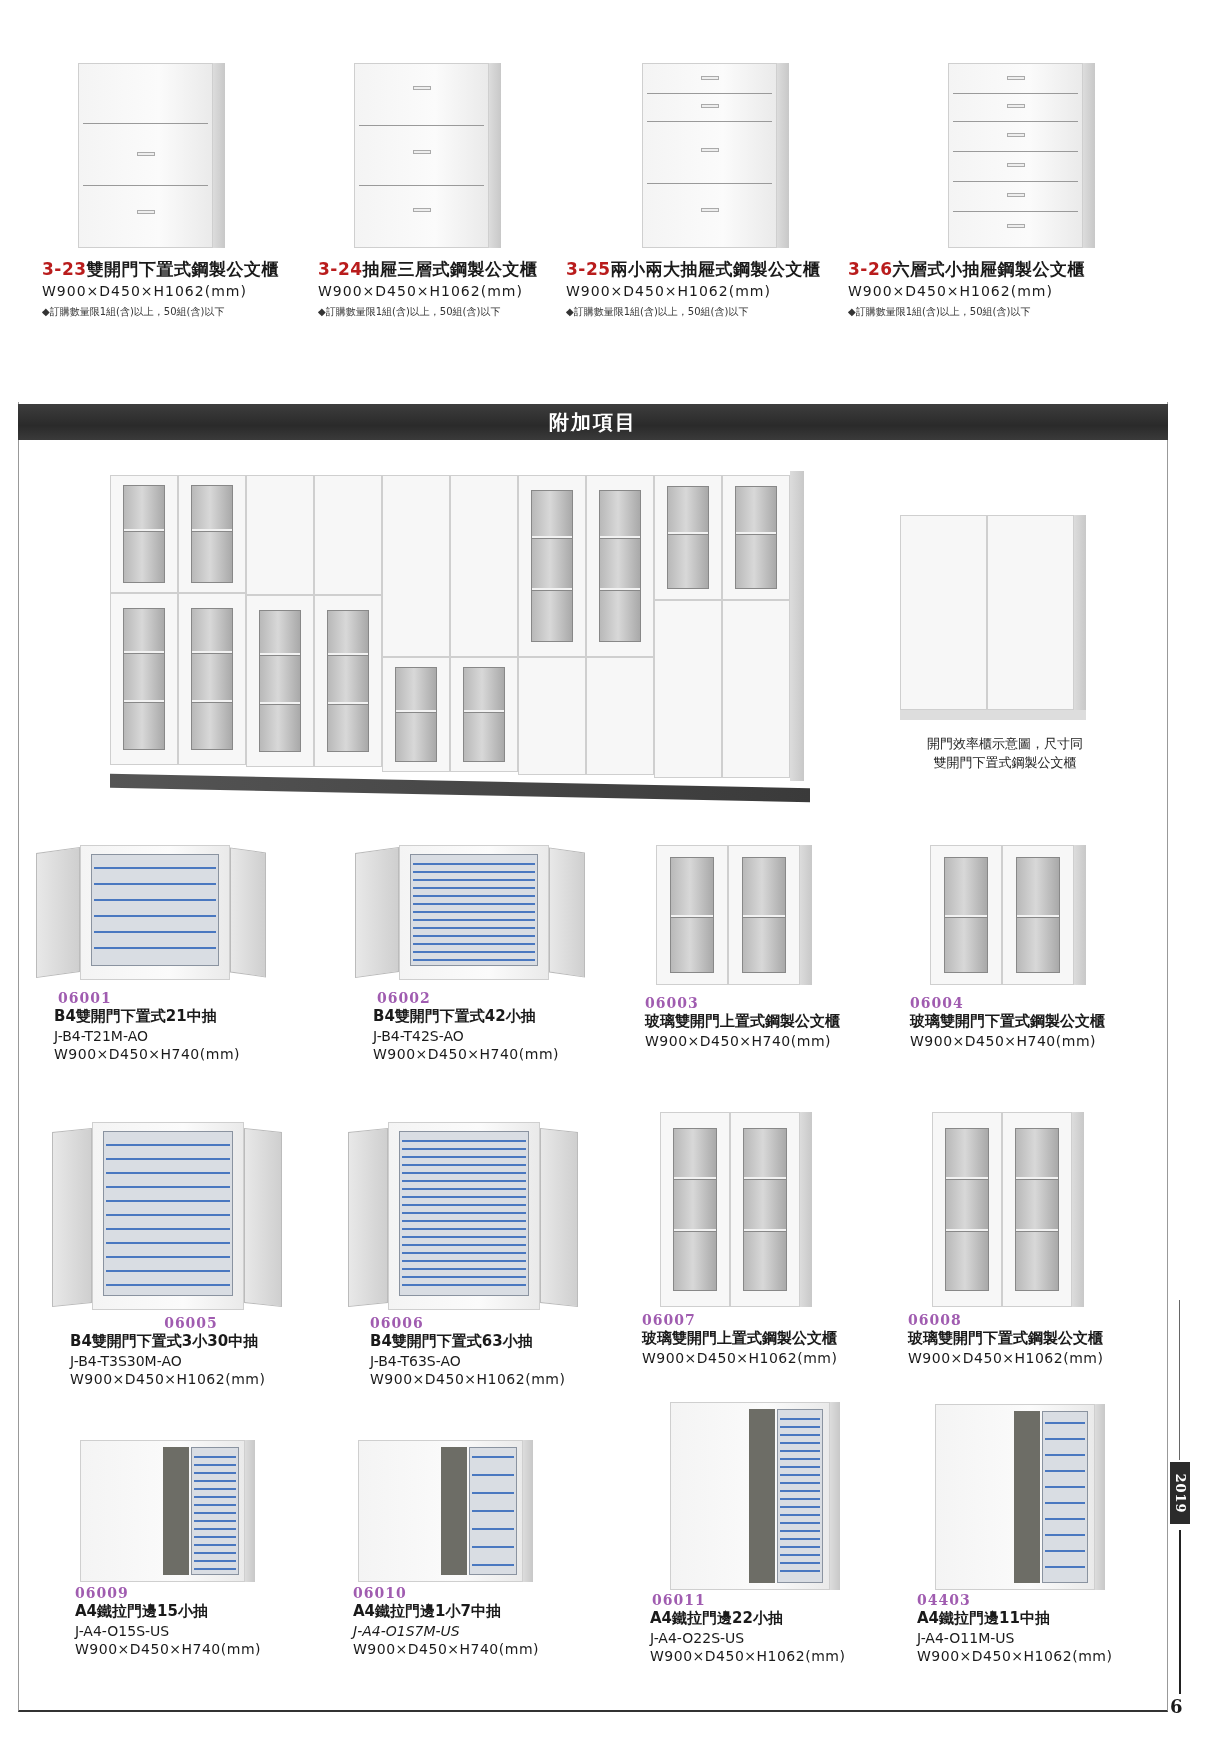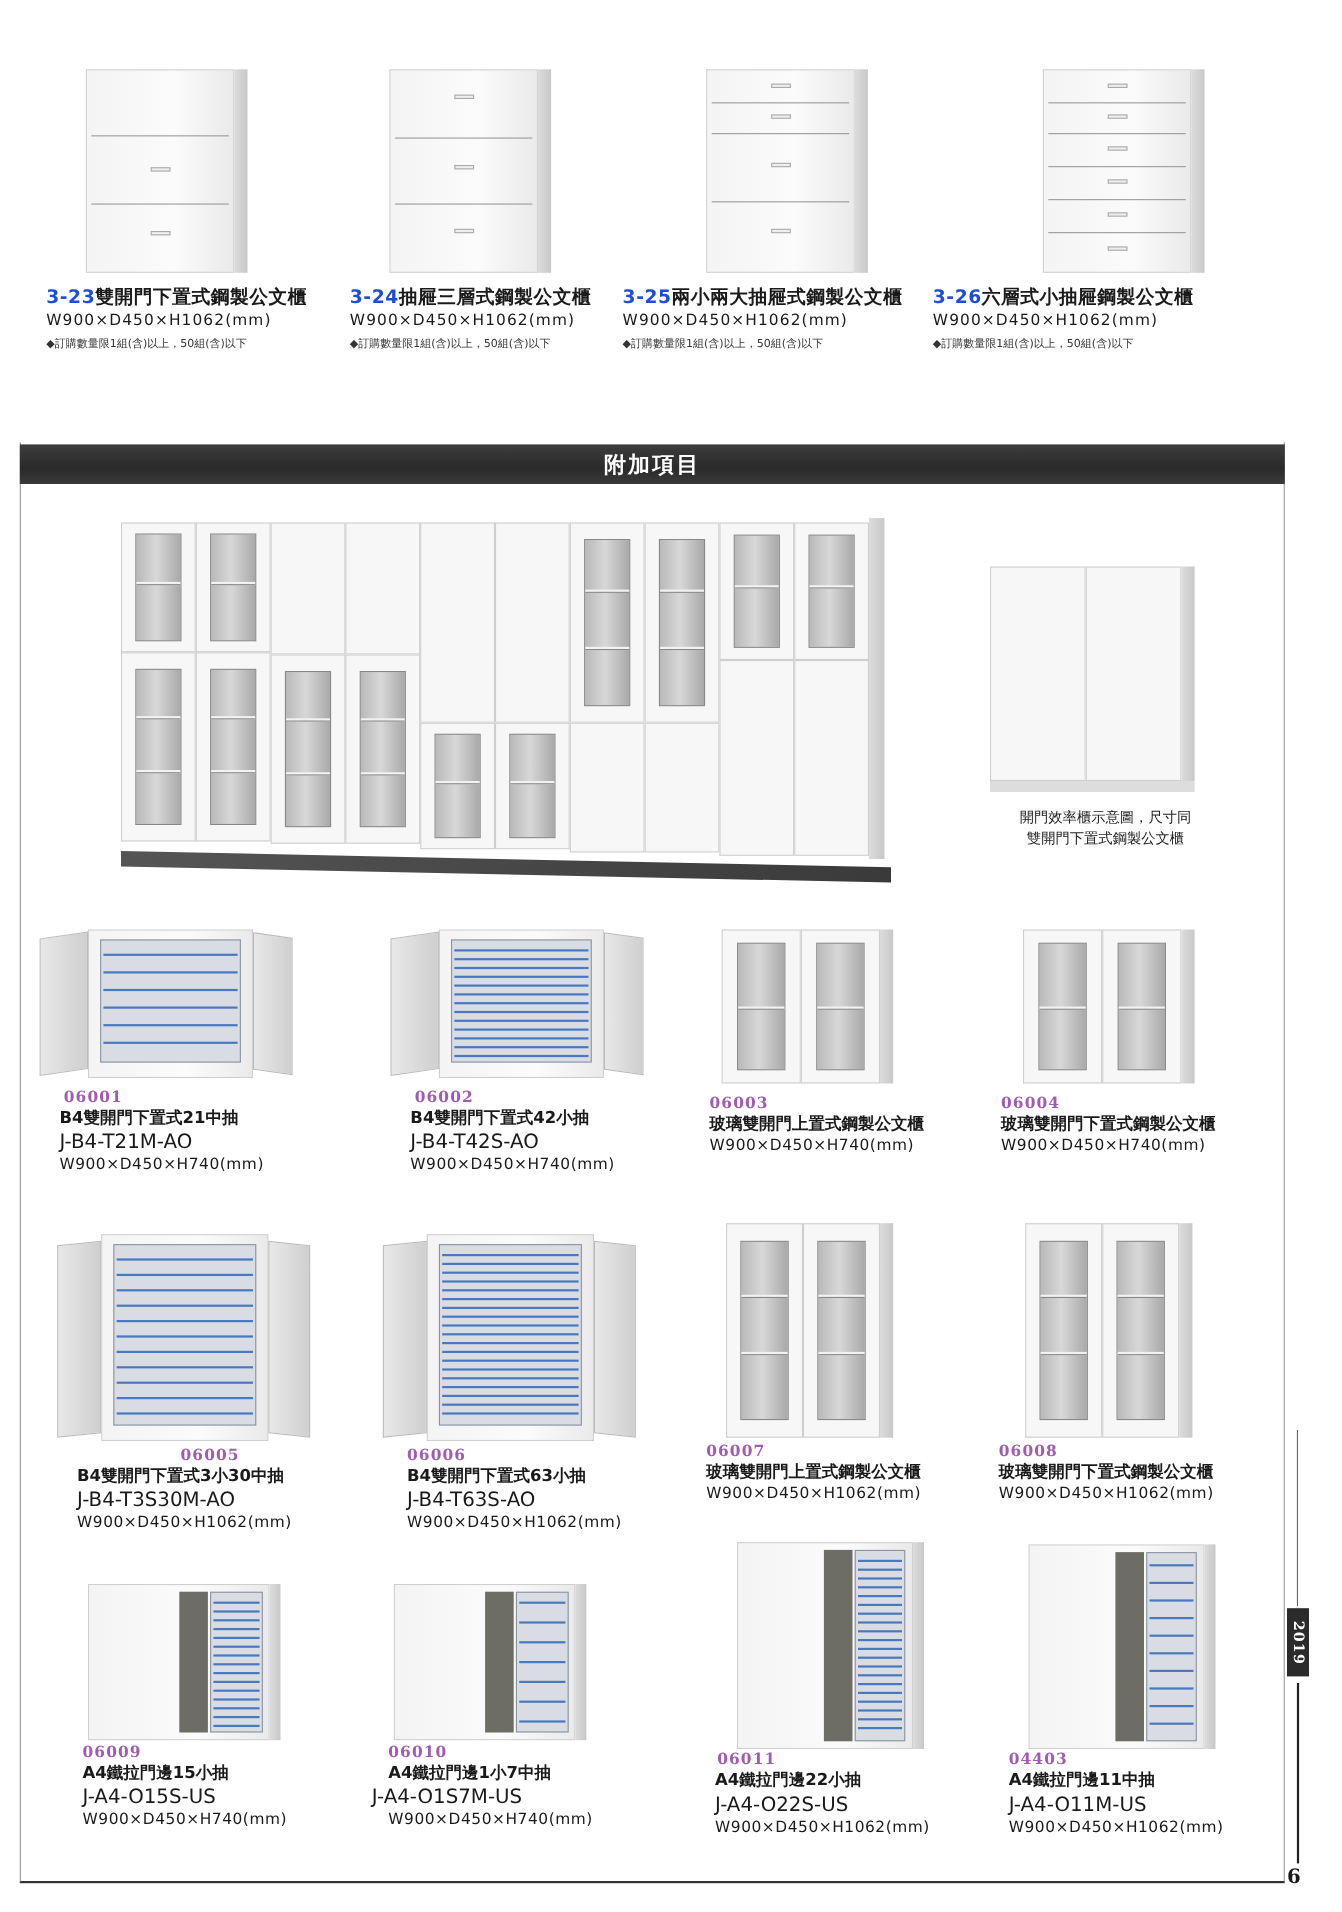--- a/index.html
+++ b/index.html
@@ -7,21 +7,21 @@
     body { position: relative; font-family: "DejaVu Sans", "Liberation Sans", sans-serif; color: #1a1a1a; }
 
     
     .top-item { position: absolute; top: 55px; width: 270px; }
     .top-item .pic { position: relative; margin-left: 36px; width: 150px; height: 195px; }
     .cab { position: absolute; background: linear-gradient(90deg, #f4f4f4 0%, #fbfbfb 60%, #eaeaea 100%); border: 1px solid #cfcfcf; }
     .cab-side { position: absolute; background: linear-gradient(90deg, #dcdcdc, #c8c8c8); }
     .drawer { position: absolute; left: 4px; right: 4px; border-bottom: 1px solid #9a9a9a; }
     .handle { position: absolute; left: 50%; width: 18px; height: 4px; margin-left: -9px; border: 1px solid #aaa; background: #eee; }
     .top-title { margin-top: 8px; font-size: 17px; font-weight: bold; white-space: nowrap; letter-spacing: 0.5px; }
-    .top-title .code { color: #1d4ed8; }
+    .top-title .code { color: #b91c1c; }
     .top-dim { font-size: 14px; margin-top: 2px; white-space: nowrap; letter-spacing: 1px; }
     .top-note { font-size: 10px; margin-top: 6px; color: #333; white-space: nowrap; }
 
     
     .section { position: absolute; left: 18px; top: 402px; width: 1150px; height: 1310px; border-left: 1px solid #999; border-right: 1px solid #999; border-bottom: 2px solid #333; }
     .banner { position: absolute; left: 18px; top: 404px; width: 1150px; height: 36px; background: linear-gradient(180deg, #3d3d3d, #2a2a2a 60%, #3a3a3a); display: flex; align-items: center; justify-content: center; }
     .banner span { color: #ffffff; font-size: 20px; font-weight: bold; letter-spacing: 2px; }
 
     
     .wall { position: absolute; left: 110px; top: 475px; width: 700px; height: 320px; }
@@ -31,21 +31,21 @@
     .shelf { position: absolute; left: 0; right: 0; height: 3px; background: #f2f2f2; border-bottom: 1px solid #888; }
     .side-cab { position: absolute; left: 900px; top: 515px; width: 190px; height: 205px; }
 
     .wall-caption { position: absolute; left: 880px; top: 734px; width: 250px; text-align: center; font-size: 13px; line-height: 19px; color: #222; }
 
     
     .prod { position: absolute; width: 260px; }
     .prod .pic { position: relative; width: 230px; height: 150px; }
     .prod-code { font-family: "DejaVu Serif", "Liberation Serif", serif; font-weight: bold; color: #a05cb0; font-size: 14px; letter-spacing: 1px; }
     .prod-name { font-size: 15px; font-weight: bold; white-space: nowrap; margin-top: 1px; }
-    .prod-model { font-size: 18px; white-space: nowrap; margin-top: 2px; }
+    .prod-model { font-size: 14px; white-space: nowrap; margin-top: 2px; }
     .prod-dim { font-size: 14px; white-space: nowrap; margin-top: 2px; letter-spacing: 0.5px; }
 
     .trays { position: absolute; background: #d9dde3; border: 1px solid #8a93a0; }
     .tray-row { position: absolute; left: 2px; right: 2px; height: 2px; background: #4a78c0; }
     .open-door { position: absolute; background: linear-gradient(90deg, #e8e8e8, #cfcfcf); border: 1px solid #bbb; }
     .interior { position: absolute; background: #6d6d66; }
 
     
     .year-tab { position: absolute; left: 1170px; top: 1462px; width: 20px; height: 62px; background: #2b2b2b; color: #fff; font-family: "DejaVu Serif", "Liberation Serif", serif; font-weight: bold; font-size: 13px; display: flex; align-items: center; justify-content: center; }
     .year-tab span { transform: rotate(90deg); display: inline-block; letter-spacing: 1px; }
@@ -477,21 +477,21 @@
           <div class="tray-row" style="top:62px;"></div>
           <div class="tray-row" style="top:80px;"></div>
           <div class="tray-row" style="top:98px;"></div>
           <div class="tray-row" style="top:116px;"></div>
       </div>
     </div>
     <div class="cab-side" style="left:185px;top:5px;width:10px;height:142px;"></div>
   </div>
   <div class="prod-code" style="margin-left:15px;">06010</div>
   <div class="prod-name" style="margin-left:15px;">A4鐵拉門邊1小7中抽</div>
-  <div class="prod-model" style="margin-left:0;">J-A4-O1S7M-US</div>
+  <div class="prod-model" style="margin-left:15px;font-style:italic;">J-A4-O1S7M-US</div>
   <div class="prod-dim" style="margin-left:15px;">W900×D450×H740(mm)</div>
 </div>
 
 <div class="prod" style="left:640px;top:1400px;">
   <div class="pic" style="height:192px;">
     <div class="cab" style="left:30px;top:2px;width:160px;height:188px;">
       <div class="interior" style="left:78px;top:6px;width:26px;height:174px;"></div>
       <div class="trays" style="left:106px;top:6px;width:46px;height:174px;">
         <div class="tray-row" style="top:8px;"></div>
           <div class="tray-row" style="top:16px;"></div>

